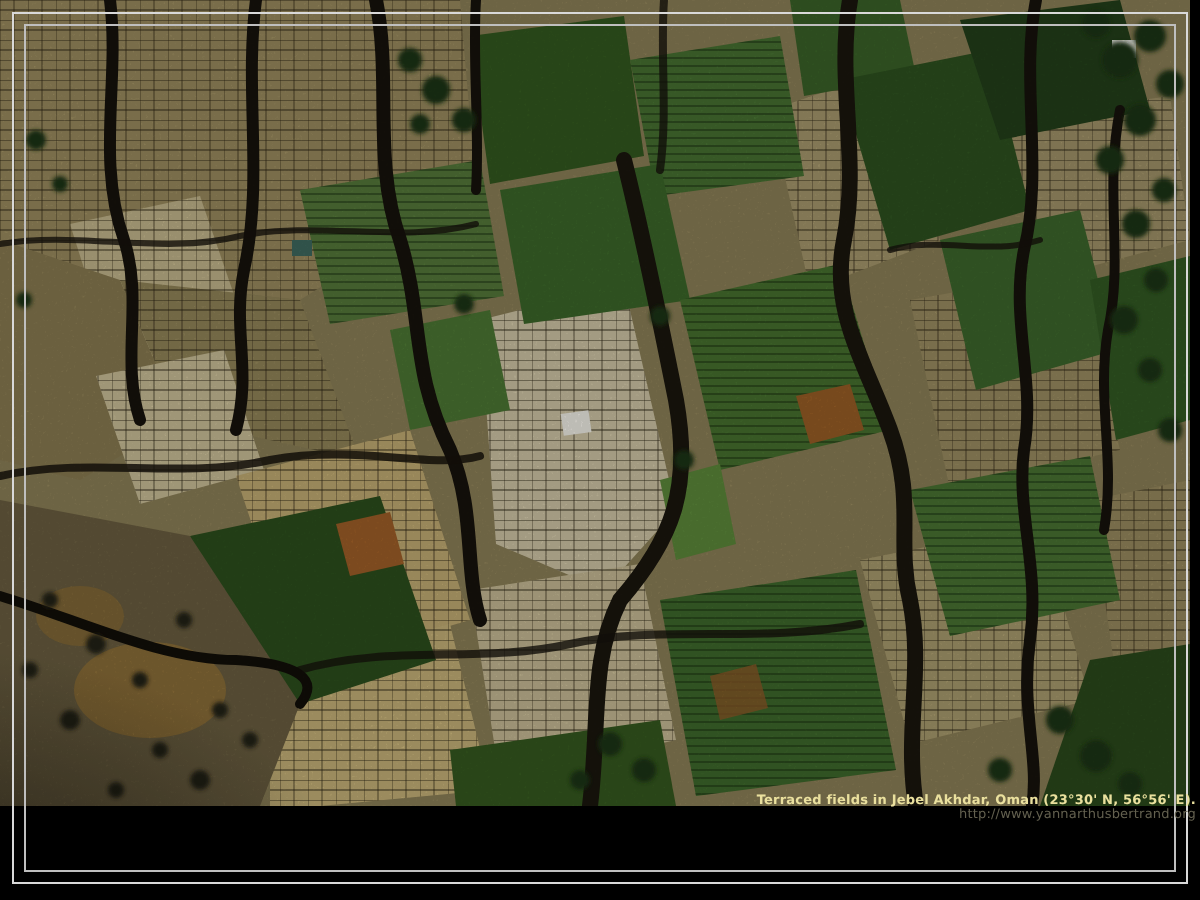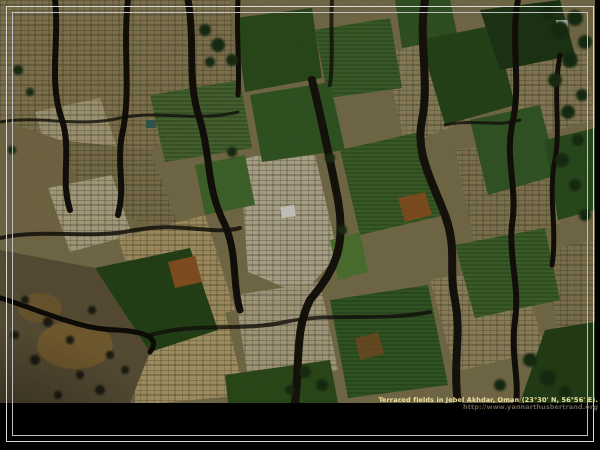--- a/index.html
+++ b/index.html
@@ -10,21 +10,21 @@
   .photo{position:absolute;left:0;top:0;width:595px;height:403px;overflow:hidden;}
   .photo svg{display:block;width:595px;height:403px;}
   .frame{position:absolute;box-sizing:border-box;pointer-events:none;}
   .frame.outer{left:6px;top:6px;width:588px;height:436px;border:1px solid #d9d9d9;}
   .frame.inner{left:12px;top:12px;width:576px;height:424px;border:1px solid #bfbfbf;}
   .caption{
     position:absolute;right:2px;top:397px;text-align:right;white-space:nowrap;
     line-height:7px;z-index:5;
   }
   .caption .title{font-size:6.5px;font-weight:bold;color:#eae09e;letter-spacing:0.1px;}
-  .caption .url{font-size:6.5px;font-weight:bold;color:#63604f;letter-spacing:0.1px;}
+  .caption .url{font-size:6.5px;font-weight:normal;color:#63604f;letter-spacing:0.1px;}
 </style>
 </head>
 <body>
 
 <div class="canvas">
 
   <div class="photo">
     <svg viewBox="0 0 595 403" preserveAspectRatio="none" xmlns="http://www.w3.org/2000/svg">
       <defs>
         <pattern id="grid" width="14" height="10" patternUnits="userSpaceOnUse">

